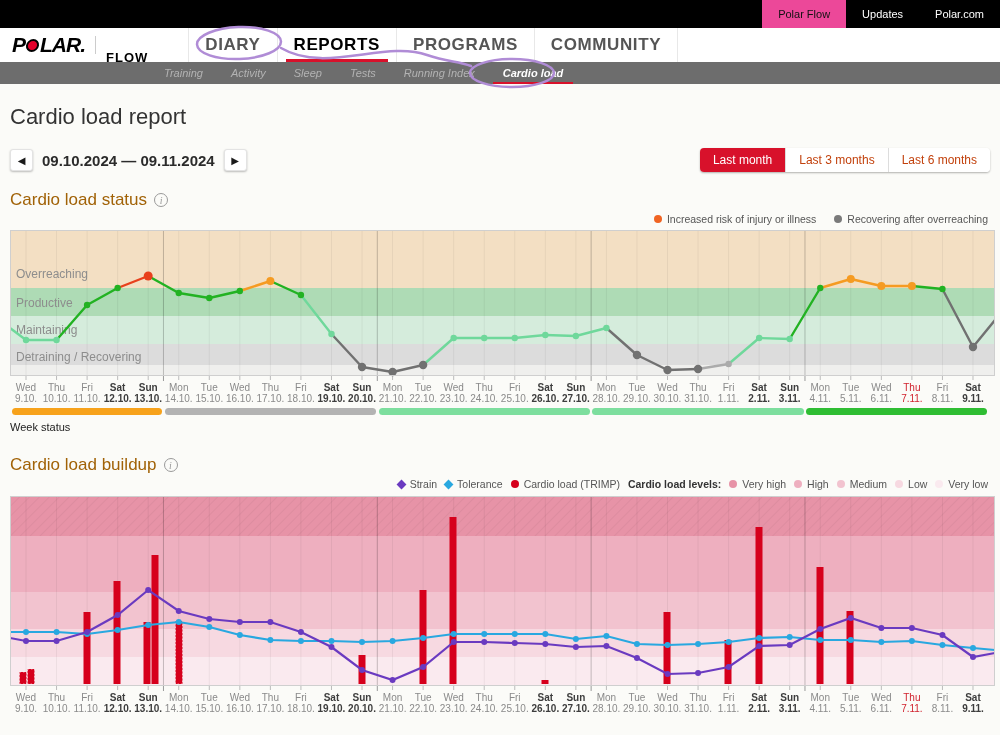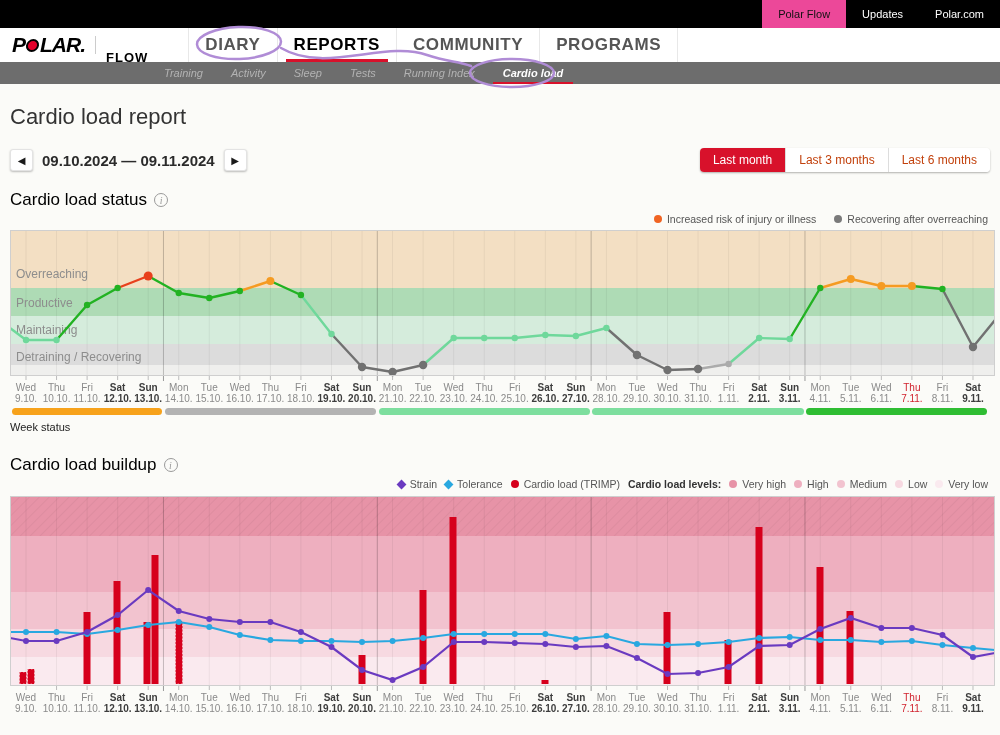--- a/index.html
+++ b/index.html
@@ -47,21 +47,21 @@
   .date-nav { display:flex; align-items:center; gap:9px; }
   .nav-arrow-btn { width:23px; height:22px; background:#fff; border:1px solid #e3e3e3; border-radius:3px;
     box-shadow:0 1px 2px rgba(0,0,0,.25); font-size:10px; color:#1a1a1a; display:flex; align-items:center; justify-content:center; cursor:pointer; }
   .date-range-label { font-size:15px; font-weight:700; color:#2b2b2b; }
   .range-group { display:flex; border-radius:4px; overflow:hidden; box-shadow:0 1px 2px rgba(0,0,0,.3); }
   .range-btn { font-size:12px; padding:5px 13px; background:#fff; color:#c2410c; border:none; border-left:1px solid #ddd; cursor:pointer; font-family:inherit; }
   .range-btn:first-child { border-left:none; }
   .range-btn.active { background:#d8112b; color:#fff; }
 
   .section-head { display:flex; align-items:center; margin:18px 10px 0 10px; }
-  .section-title { font-size:17px; font-weight:400; color:#000000; }
+  .section-title { font-size:17px; font-weight:400; color:#a16207; }
   .info-icon { width:14px; height:14px; border:1px solid #9a9a9a; border-radius:50%; color:#9a9a9a; font-size:10px;
     display:inline-flex; align-items:center; justify-content:center; margin-left:7px; font-style:italic; font-family:"Liberation Serif",serif; }
   .legend-row { display:flex; justify-content:flex-end; align-items:center; gap:18px; margin:2px 12px 0 10px; height:14px; }
   .legend-item { display:flex; align-items:center; gap:5px; font-size:10.5px; color:#555; }
   .legend-dot { width:8px; height:8px; border-radius:50%; display:inline-block; }
   .legend-diamond { width:7px; height:7px; transform:rotate(45deg); display:inline-block; }
   .legend-levels-label { font-size:10.5px; font-weight:700; color:#333; }
   .legend-row-2 { gap:8px; }
 
   .chart-wrap { margin:4px 5px 0 10px; }
@@ -86,22 +86,22 @@
         <span>P</span>
         <span class="logo-o"></span>
         <span>LAR.</span>
       </span>
     <span class="brand-divider"></span>
     <span class="flow-label">FLOW</span>
   </div>
   <div class="nav-items">
       <div class="nav-item">DIARY</div>
       <div class="nav-item active">REPORTS</div>
+      <div class="nav-item">PROGRAMS</div>
       <div class="nav-item">COMMUNITY</div>
-      <div class="nav-item">PROGRAMS</div>
     </div>
 </nav>
 
 <nav class="subnav">
     <div class="subnav-item">Training</div>
     <div class="subnav-item">Activity</div>
     <div class="subnav-item">Sleep</div>
     <div class="subnav-item">Tests</div>
     <div class="subnav-item">Running Index</div>
     <div class="subnav-item active">Cardio load</div>

